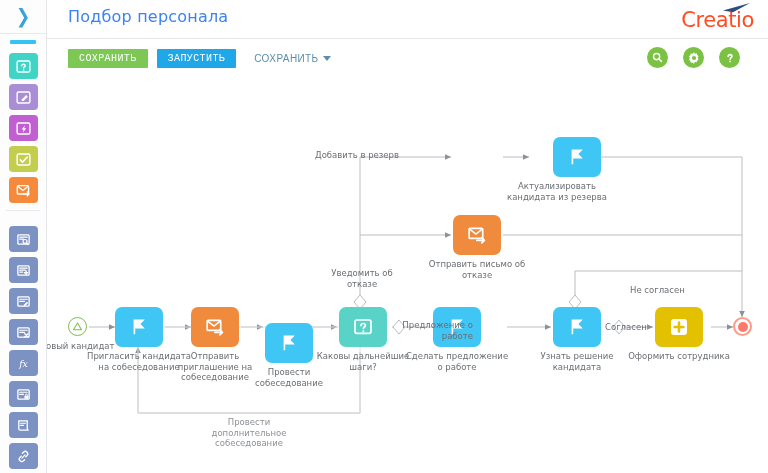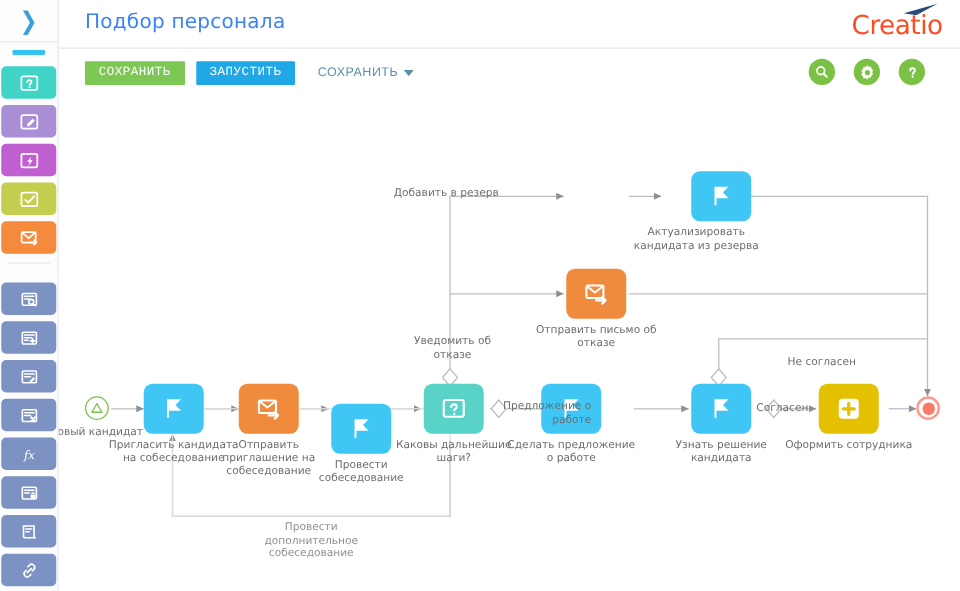--- a/index.html
+++ b/index.html
@@ -25,21 +25,21 @@
     color:#3aa2d8;font-size:17px;line-height:1;font-weight:500;
     transform:scaleY(1.15);
   }
   #accent-bar{
     width:26px;height:4px;background:#35c3f3;border-radius:1px;
     margin:6px auto 0 auto;
   }
   .icon-group{padding-top:4px;}
   .sep{height:1px;background:#e8eaec;margin:7px 6px 6px 6px;}
   .sb-icon{
-    width:44px;height:26px;border-radius:4px;margin:5px auto;
+    width:29px;height:26px;border-radius:4px;margin:5px auto;
     display:flex;align-items:center;justify-content:center;
     color:#fff;
   }
   .sb-icon svg{display:block;}
 
   
   #header{
     position:absolute;left:47px;top:0;right:0;height:38px;
     box-sizing:border-box;
   }

